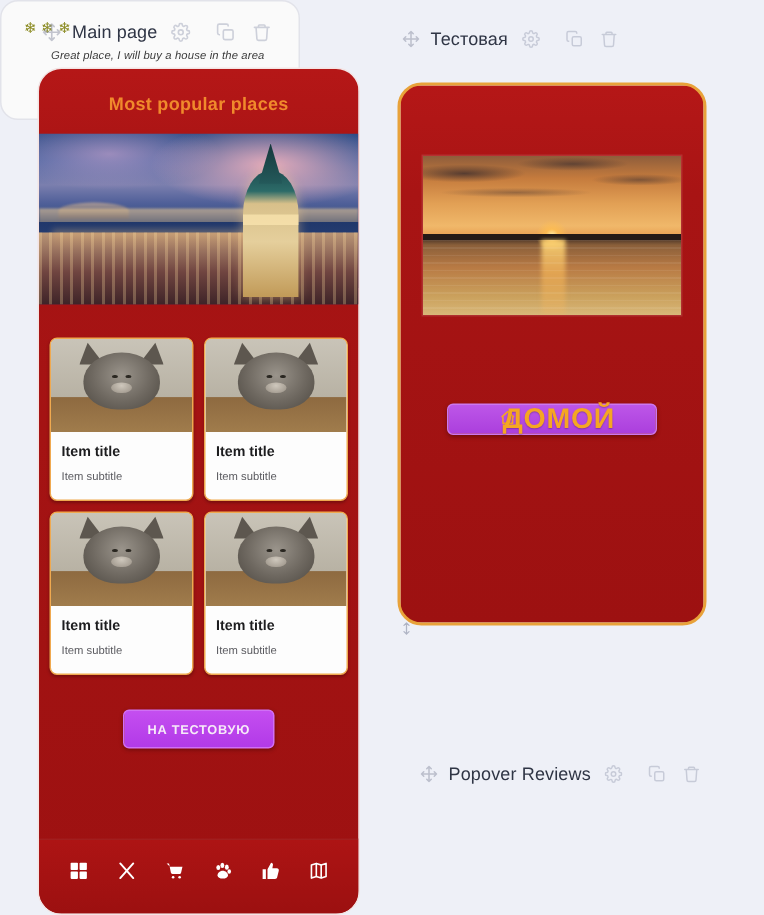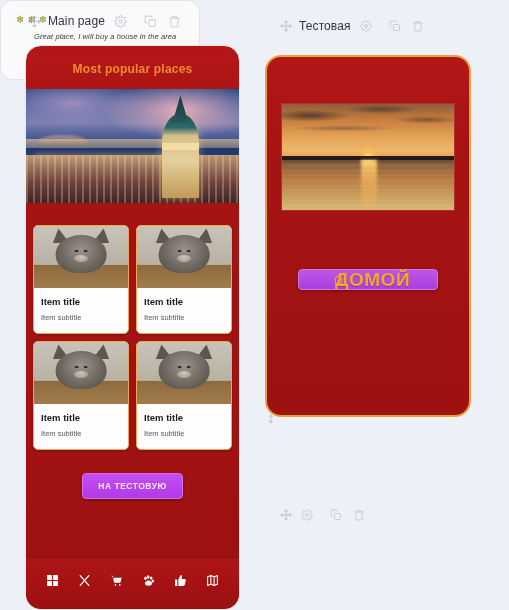--- a/index.html
+++ b/index.html
@@ -326,21 +326,21 @@
         <path d="M5 15H4a2 2 0 0 1-2-2V4a2 2 0 0 1 2-2h9a2 2 0 0 1 2 2v1"></path>
       </svg>
     </span>
     <span class="hicon trash-gap">
       <svg width="13" height="13" viewBox="0 0 24 24" fill="none" stroke="#a9aec0" stroke-width="2" stroke-linecap="round" stroke-linejoin="round">
         <path d="M3 6h18M8 6V4a1 1 0 0 1 1-1h6a1 1 0 0 1 1 1v2M19 6l-1 14a2 2 0 0 1-2 2H8a2 2 0 0 1-2-2L5 6"></path>
       </svg>
     </span>
   </div>
 
-  <div class="panel-header" style="left:280px; top:19px;">
+  <div class="panel-header" style="left:268px; top:19px;">
     <span class="hicon move-ico">
       <svg width="12" height="12" viewBox="0 0 24 24" fill="none" stroke="#8b90a3" stroke-width="2" stroke-linecap="round" stroke-linejoin="round">
         <path d="M12 2v20M2 12h20M12 2l-3 3M12 2l3 3M12 22l-3-3M12 22l3-3M2 12l3-3M2 12l3 3M22 12l-3-3M22 12l-3 3"></path>
       </svg>
     </span>
     <span class="title">Тестовая</span>
     <span class="hicon gear-gap">
       <svg width="12" height="12" viewBox="0 0 24 24" fill="none" stroke="#a9aec0" stroke-width="2">
         <circle cx="12" cy="12" r="3"></circle>
         <path d="M19.4 15a1.65 1.65 0 0 0 .33 1.82l.06.06a2 2 0 1 1-2.83 2.83l-.06-.06a1.65 1.65 0 0 0-1.82-.33 1.65 1.65 0 0 0-1 1.51V21a2 2 0 0 1-4 0v-.09A1.65 1.65 0 0 0 9 19.4a1.65 1.65 0 0 0-1.82.33l-.06.06a2 2 0 1 1-2.83-2.83l.06-.06A1.65 1.65 0 0 0 4.6 15a1.65 1.65 0 0 0-1.51-1H3a2 2 0 0 1 0-4h.09A1.65 1.65 0 0 0 4.6 9a1.65 1.65 0 0 0-.33-1.82l-.06-.06a2 2 0 1 1 2.83-2.83l.06.06A1.65 1.65 0 0 0 9 4.6a1.65 1.65 0 0 0 1-1.51V3a2 2 0 0 1 4 0v.09a1.65 1.65 0 0 0 1 1.51 1.65 1.65 0 0 0 1.82-.33l.06-.06a2 2 0 1 1 2.83 2.83l-.06.06A1.65 1.65 0 0 0 19.4 9V9a1.65 1.65 0 0 0 1.51 1H21a2 2 0 0 1 0 4h-.09a1.65 1.65 0 0 0-1.51 1z"></path>
@@ -358,20 +358,21 @@
       </svg>
     </span>
   </div>
 
   <div class="panel-header" style="left:280px; top:509px;">
     <span class="hicon move-ico">
       <svg width="12" height="12" viewBox="0 0 24 24" fill="none" stroke="#8b90a3" stroke-width="2" stroke-linecap="round" stroke-linejoin="round">
         <path d="M12 2v20M2 12h20M12 2l-3 3M12 2l3 3M12 22l-3-3M12 22l3-3M2 12l3-3M2 12l3 3M22 12l-3-3M22 12l-3 3"></path>
       </svg>
     </span>
+    <span class="title">Popover Reviews</span>
     <span class="hicon gear-gap">
       <svg width="12" height="12" viewBox="0 0 24 24" fill="none" stroke="#a9aec0" stroke-width="2">
         <circle cx="12" cy="12" r="3"></circle>
         <path d="M19.4 15a1.65 1.65 0 0 0 .33 1.82l.06.06a2 2 0 1 1-2.83 2.83l-.06-.06a1.65 1.65 0 0 0-1.82-.33 1.65 1.65 0 0 0-1 1.51V21a2 2 0 0 1-4 0v-.09A1.65 1.65 0 0 0 9 19.4a1.65 1.65 0 0 0-1.82.33l-.06.06a2 2 0 1 1-2.83-2.83l.06-.06A1.65 1.65 0 0 0 4.6 15a1.65 1.65 0 0 0-1.51-1H3a2 2 0 0 1 0-4h.09A1.65 1.65 0 0 0 4.6 9a1.65 1.65 0 0 0-.33-1.82l-.06-.06a2 2 0 1 1 2.83-2.83l.06.06A1.65 1.65 0 0 0 9 4.6a1.65 1.65 0 0 0 1-1.51V3a2 2 0 0 1 4 0v.09a1.65 1.65 0 0 0 1 1.51 1.65 1.65 0 0 0 1.82-.33l.06-.06a2 2 0 1 1 2.83 2.83l-.06.06A1.65 1.65 0 0 0 19.4 9V9a1.65 1.65 0 0 0 1.51 1H21a2 2 0 0 1 0 4h-.09a1.65 1.65 0 0 0-1.51 1z"></path>
       </svg>
     </span>
     <span class="hicon copy-gap">
       <svg width="12" height="12" viewBox="0 0 24 24" fill="none" stroke="#a9aec0" stroke-width="2" stroke-linejoin="round">
         <rect x="9" y="9" width="12" height="12" rx="2"></rect>
         <path d="M5 15H4a2 2 0 0 1-2-2V4a2 2 0 0 1 2-2h9a2 2 0 0 1 2 2v1"></path>

